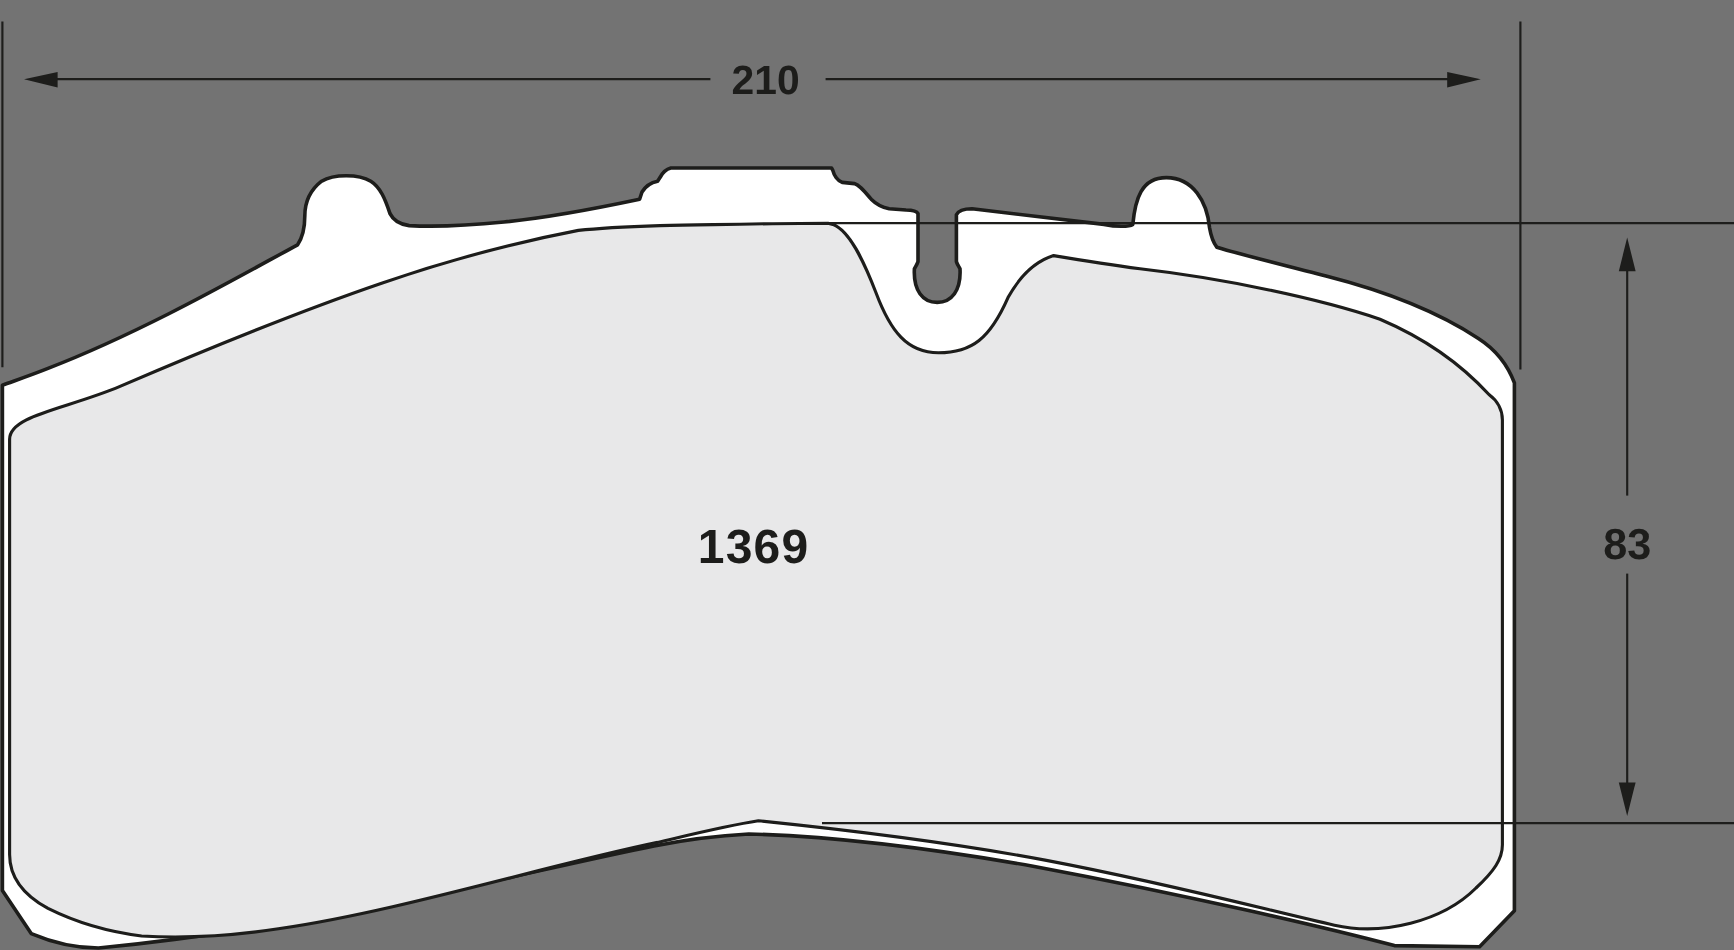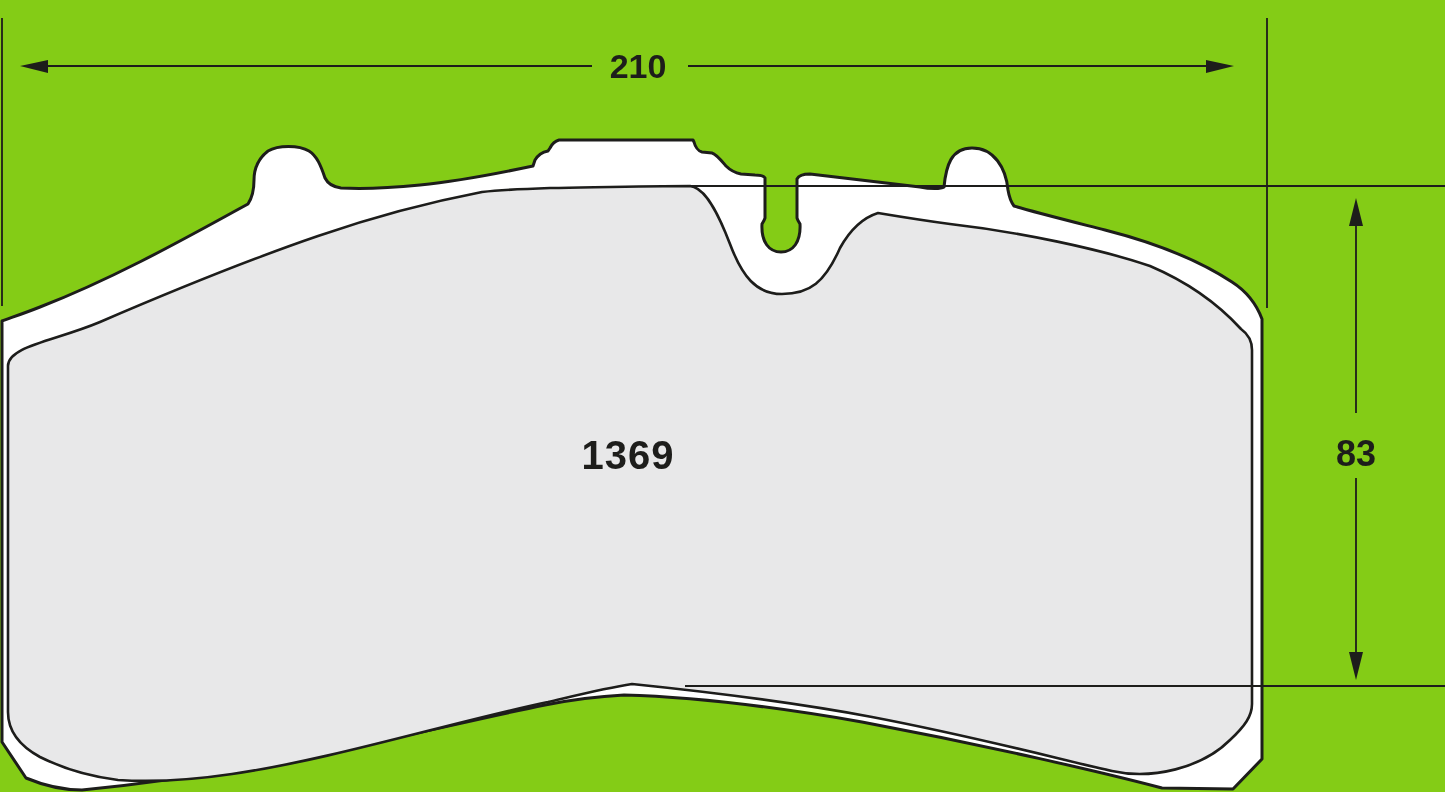--- a/index.html
+++ b/index.html
@@ -4,21 +4,21 @@
 <style>
   html, body {
     margin: 0;
     padding: 0;
     background: #ffffff;
   }
   .canvas {
     position: relative;
     width: 1445px;
     height: 792px;
-    background: #84cc16;
+    background: #737373;
     overflow: hidden;
     font-family: "Liberation Sans", sans-serif;
   }
   svg { display: block; }
   .outline {
     fill: #ffffff;
     stroke-width: 3;
     stroke-linejoin: round;
   }
   .friction {

